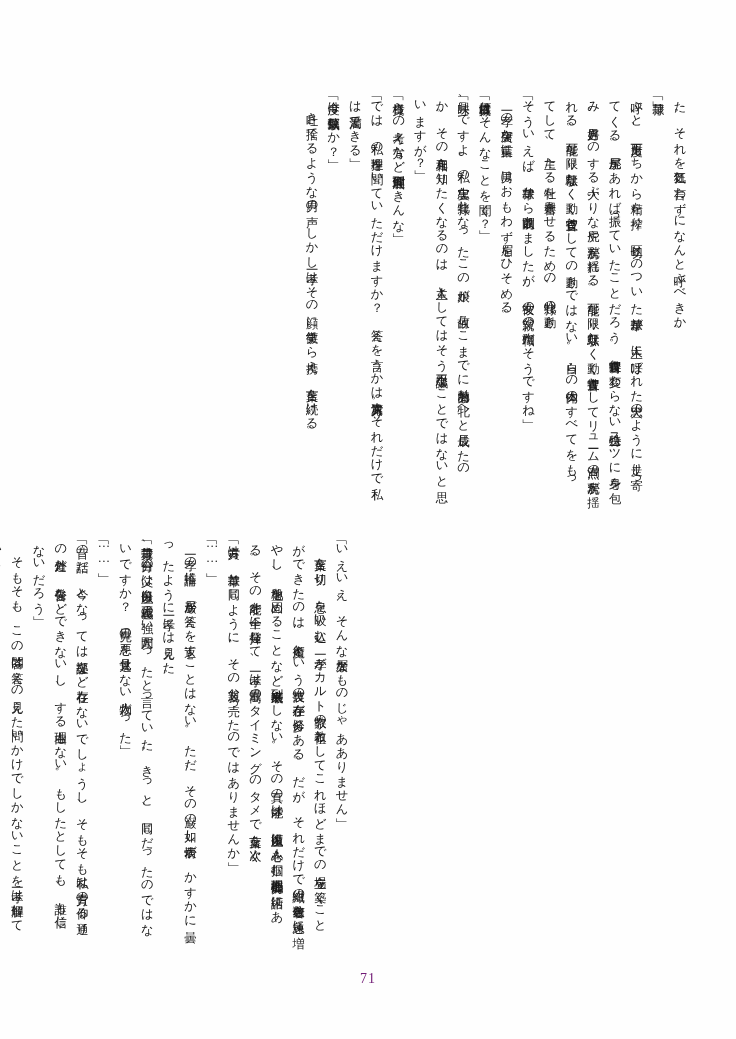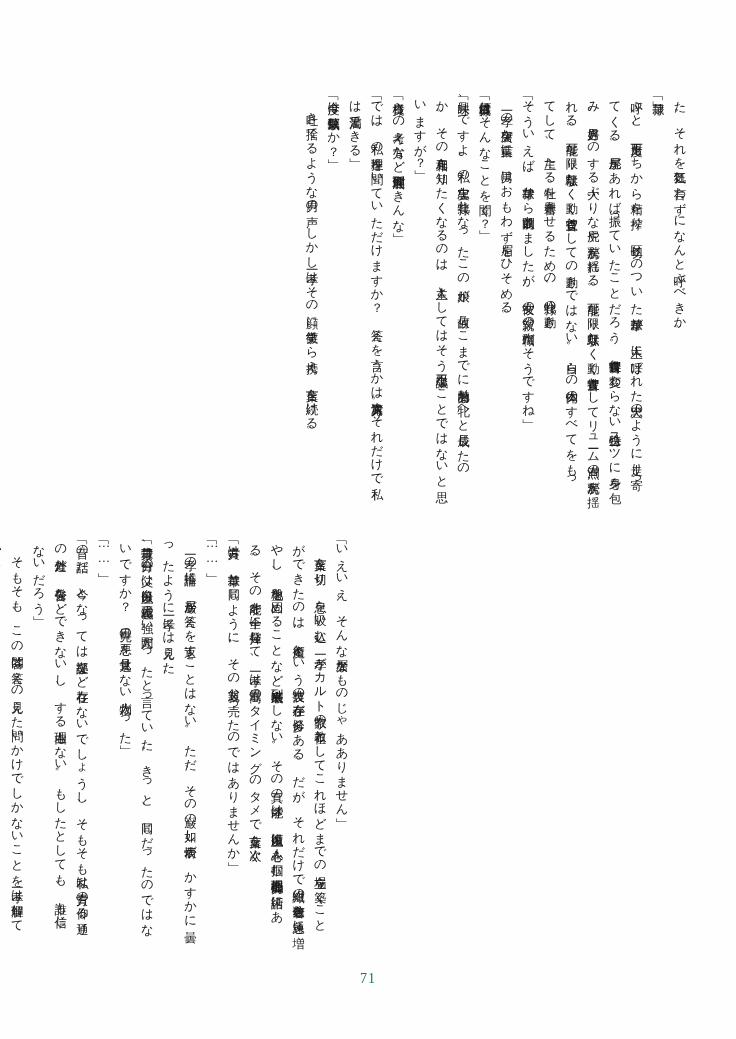--- a/index.html
+++ b/index.html
@@ -51,21 +51,21 @@
   .region p.noindent {
     text-indent: 0;
   }
   .page-number {
     position: absolute;
     bottom: 52px;
     left: 50%;
     transform: translateX(-50%);
     font-size: 14px;
     font-family: "Liberation Serif", serif;
-    color: #0f766e;
+    color: #701a75;
     letter-spacing: 1px;
   }
 </style>
 </head>
 <body>
 
 <div class="page">
 
   <div class="region" id="region-upper">
     <p class="noindent">た。それを狂気と言わずになんと呼ぶべきか。</p>

